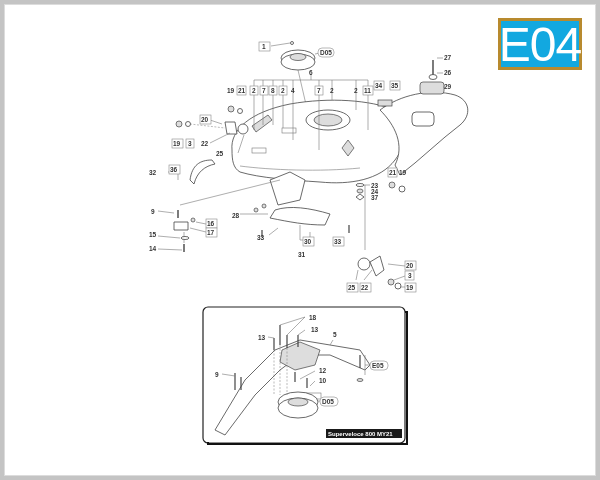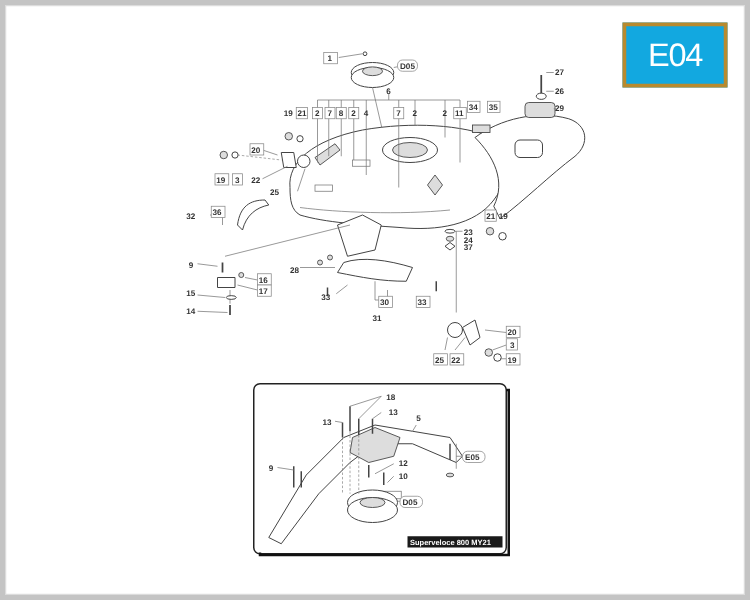--- a/index.html
+++ b/index.html
@@ -1,18 +1,18 @@
 <!DOCTYPE html>
 <html><head>
 <meta charset="utf-8">
 <style>
   html,body{margin:0;padding:0;}
   body{width:600px;height:480px;background:#c4c4c4;position:relative;overflow:hidden;font-family:"Liberation Sans",sans-serif;}
   .frame{position:absolute;left:4px;top:4px;width:590px;height:470px;background:#fff;border:1px solid #dcdcdc;}
-  .badge{position:absolute;left:498px;top:18px;width:84px;height:52px;background:#12a8e0;border:3px solid #b88a2e;color:#fff;font-size:26px;display:flex;align-items:center;justify-content:center;box-sizing:border-box;letter-spacing:-1px;}
+  .badge{position:absolute;left:498px;top:18px;width:84px;height:52px;background:#12a8e0;border:3px solid #b88a2e;color:#fff;font-size:48px;display:flex;align-items:center;justify-content:center;box-sizing:border-box;letter-spacing:-1px;}
   svg{position:absolute;left:0;top:0;}
   .lbl{font-family:"Liberation Sans",sans-serif;font-size:6.5px;font-weight:bold;fill:#333;}
   .box{fill:#fff;stroke:#888;stroke-width:0.6;}
   .ln{stroke:#777;stroke-width:0.6;fill:none;}
   .part{fill:#fff;stroke:#444;stroke-width:0.8;}
   .partg{fill:#ddd;stroke:#444;stroke-width:0.7;}
   .dash{stroke:#777;stroke-width:0.5;stroke-dasharray:2,1.5;fill:none;}
 </style>
 </head>
 <body>

